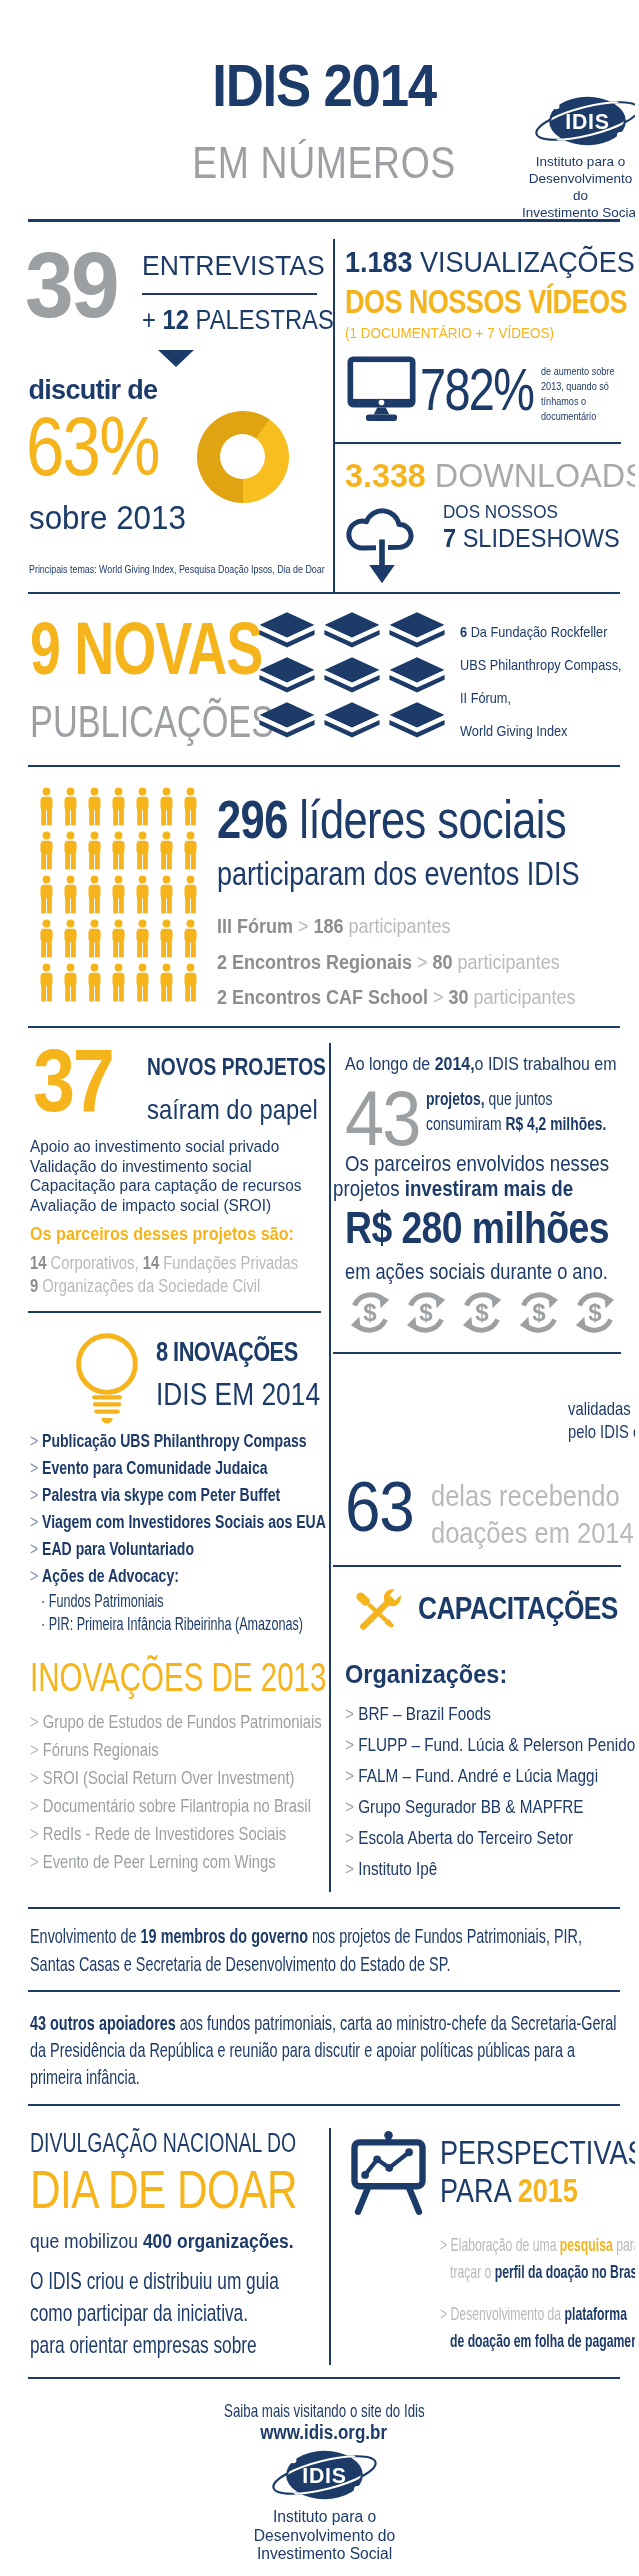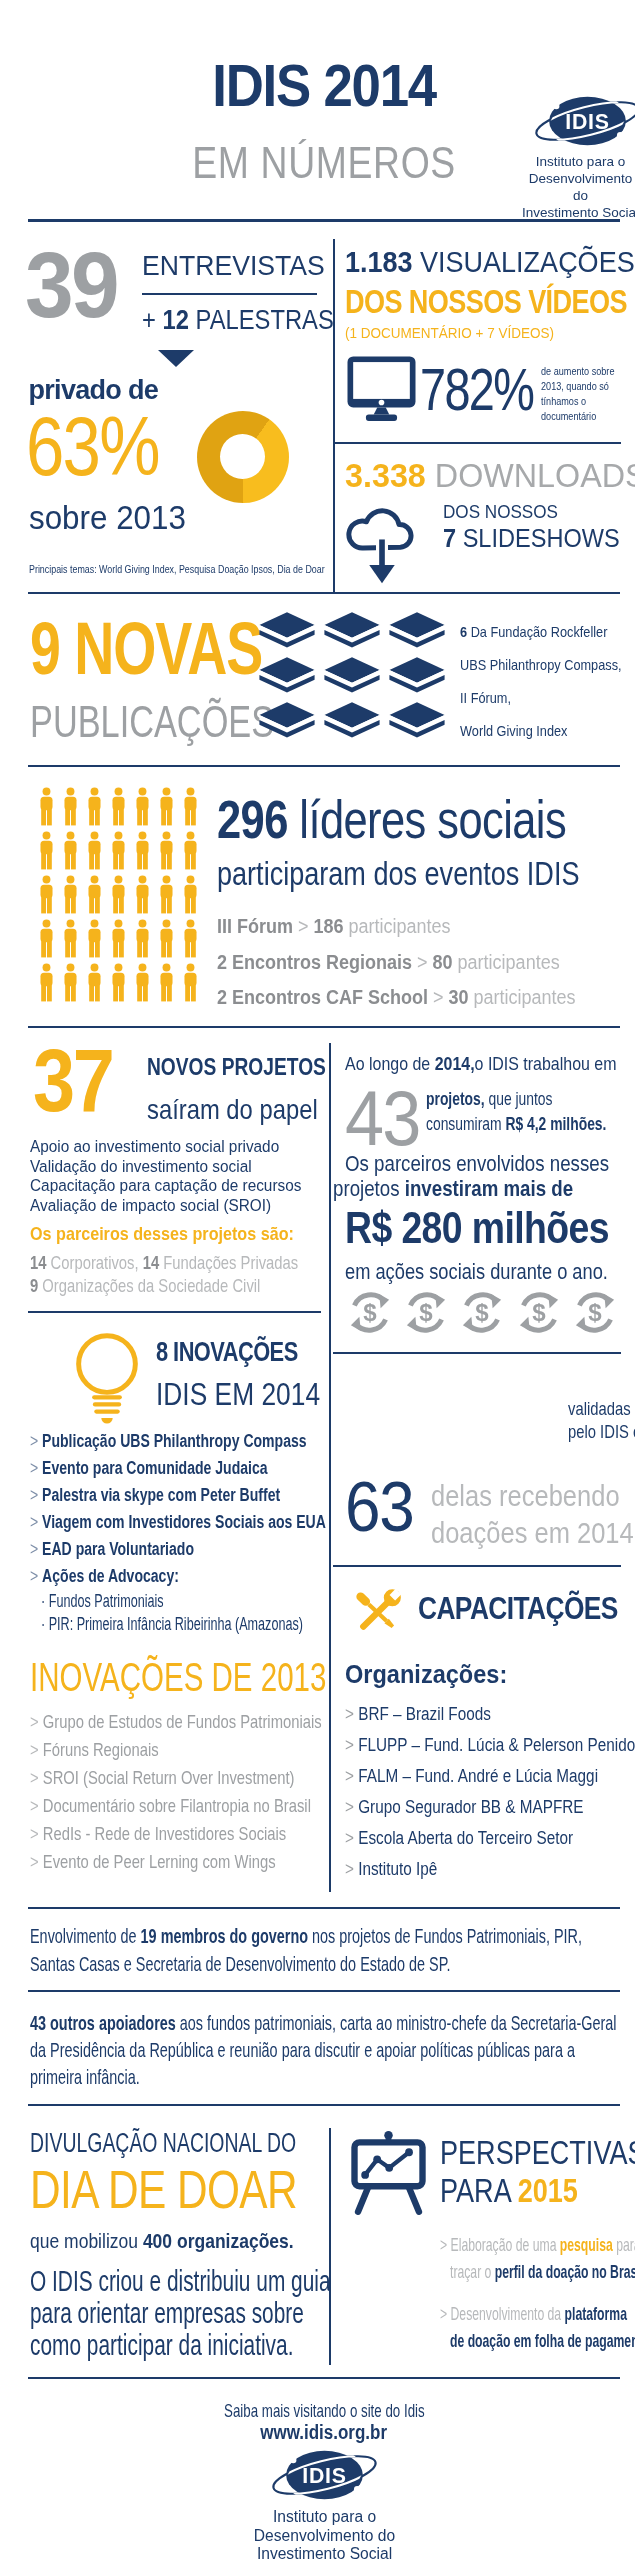--- a/index.html
+++ b/index.html
@@ -55,21 +55,21 @@
 
   <div class="abs" style="left:20px;top:239px;font-size:92px;line-height:92px;font-weight:bold"><span class="cx gr" style="--sx:.95;letter-spacing:-2.8px">39</span></div>
   <div class="abs" style="left:137px;top:250px;font-size:28px"><span class="cx nv" style="--sx:.95">ENTREVISTAS</span></div>
   <div class="hr" style="left:137px;top:293px;width:175px;height:2.1px"></div>
   <div class="abs" style="left:137px;top:305px;font-size:27px">
     <span class="cx nv" style="--sx:.88"><span class="lt">+</span>
       <span class="b">12</span>
       <span class="lt">PALESTRAS</span></span>
   </div>
   <div class="abs tri" style="left:153px;top:350px"></div>
-  <div class="abs b nv" style="left:24px;top:375px;font-size:27px;letter-spacing:-0.7px">privado de</div>
+  <div class="abs b nv" style="left:24px;top:375px;font-size:27px;letter-spacing:-0.7px">discutir de</div>
   <div class="abs" style="left:21px;top:402px;font-size:84px;line-height:88px"><span class="cx yl" style="--sx:.82;letter-spacing:-2.1px">63%</span></div>
   <div class="donut"></div>
   <div class="abs" style="left:24px;top:499px;font-size:33px"><span class="cx nv" style="--sx:.95">sobre 2013</span></div>
   <div class="abs" style="left:24px;top:563px;font-size:11.4px"><span class="cx nv" style="--sx:.78;font-weight:500">Principais temas: World Giving Index, Pesquisa Doação Ipsos, Dia de Doar</span></div>
 
   <div class="vr" style="left:328px;top:239px;width:2.1px;height:353px"></div>
 
   <div class="abs" style="left:340px;top:245px;font-size:30px">
     <span class="cx nv" style="--sx:.9"><span class="b">1.183</span>
       <span class="lt">VISUALIZAÇÕES</span></span>
@@ -547,24 +547,24 @@
       <span class="b">43 outros apoiadores</span><span class="lt"> aos fundos patrimoniais, carta ao ministro-chefe da Secretaria-Geral da Presidência da República e reunião para discutir e apoiar políticas públicas para a primeira infância.</span>
     </div>
   </div>
   <div class="hr" style="left:23.4px;top:2104px;width:592px;height:2.1px"></div>
 
   <div class="abs" style="left:25.6px;top:2128px;font-size:27px"><span class="cx nv" style="--sx:.72">DIVULGAÇÃO NACIONAL DO</span></div>
   <div class="abs" style="left:25.6px;top:2160px;font-size:53px;line-height:60px;font-weight:normal"><span class="cx yl" style="--sx:.8;letter-spacing:-0.7px">DIA DE DOAR</span></div>
   <div class="abs" style="left:25.6px;top:2229px;font-size:20.6px">
     <span class="cx nv" style="--sx:.85"><span class="lt">que mobilizou </span><span class="b">400 organizações.</span></span>
   </div>
-  <div class="abs" style="left:25.6px;top:2265px;font-size:29px;line-height:32px">
+  <div class="abs" style="left:25.6px;top:2265px;font-size:24px;line-height:32px">
     <div><span class="cx nv" style="--sx:.72">O IDIS criou e distribuiu um guia</span></div>
+    <div><span class="cx nv" style="--sx:.72">como participar da iniciativa.</span></div>
     <div><span class="cx nv" style="--sx:.72">para orientar empresas sobre</span></div>
-    <div><span class="cx nv" style="--sx:.72">como participar da iniciativa.</span></div>
   </div>
 
   <div class="vr" style="left:324px;top:2128px;width:2.1px;height:237px"></div>
 
   <svg class="abs" style="left:340px;top:2131px" width="87" height="85" viewBox="0 0 122 120">
     <circle cx="61" cy="6" r="6" fill="#1d3b69"></circle>
       <rect x="57" y="8" width="8" height="10" fill="#1d3b69"></rect>
     <rect x="13" y="16" width="96" height="62" rx="7" fill="#fff" stroke="#1d3b69" stroke-width="9"></rect>
     <polyline points="28,62 45,40 62,52 90,30" fill="none" stroke="#1d3b69" stroke-width="6"></polyline>
     <circle cx="28" cy="62" r="5.5" fill="#1d3b69"></circle>

